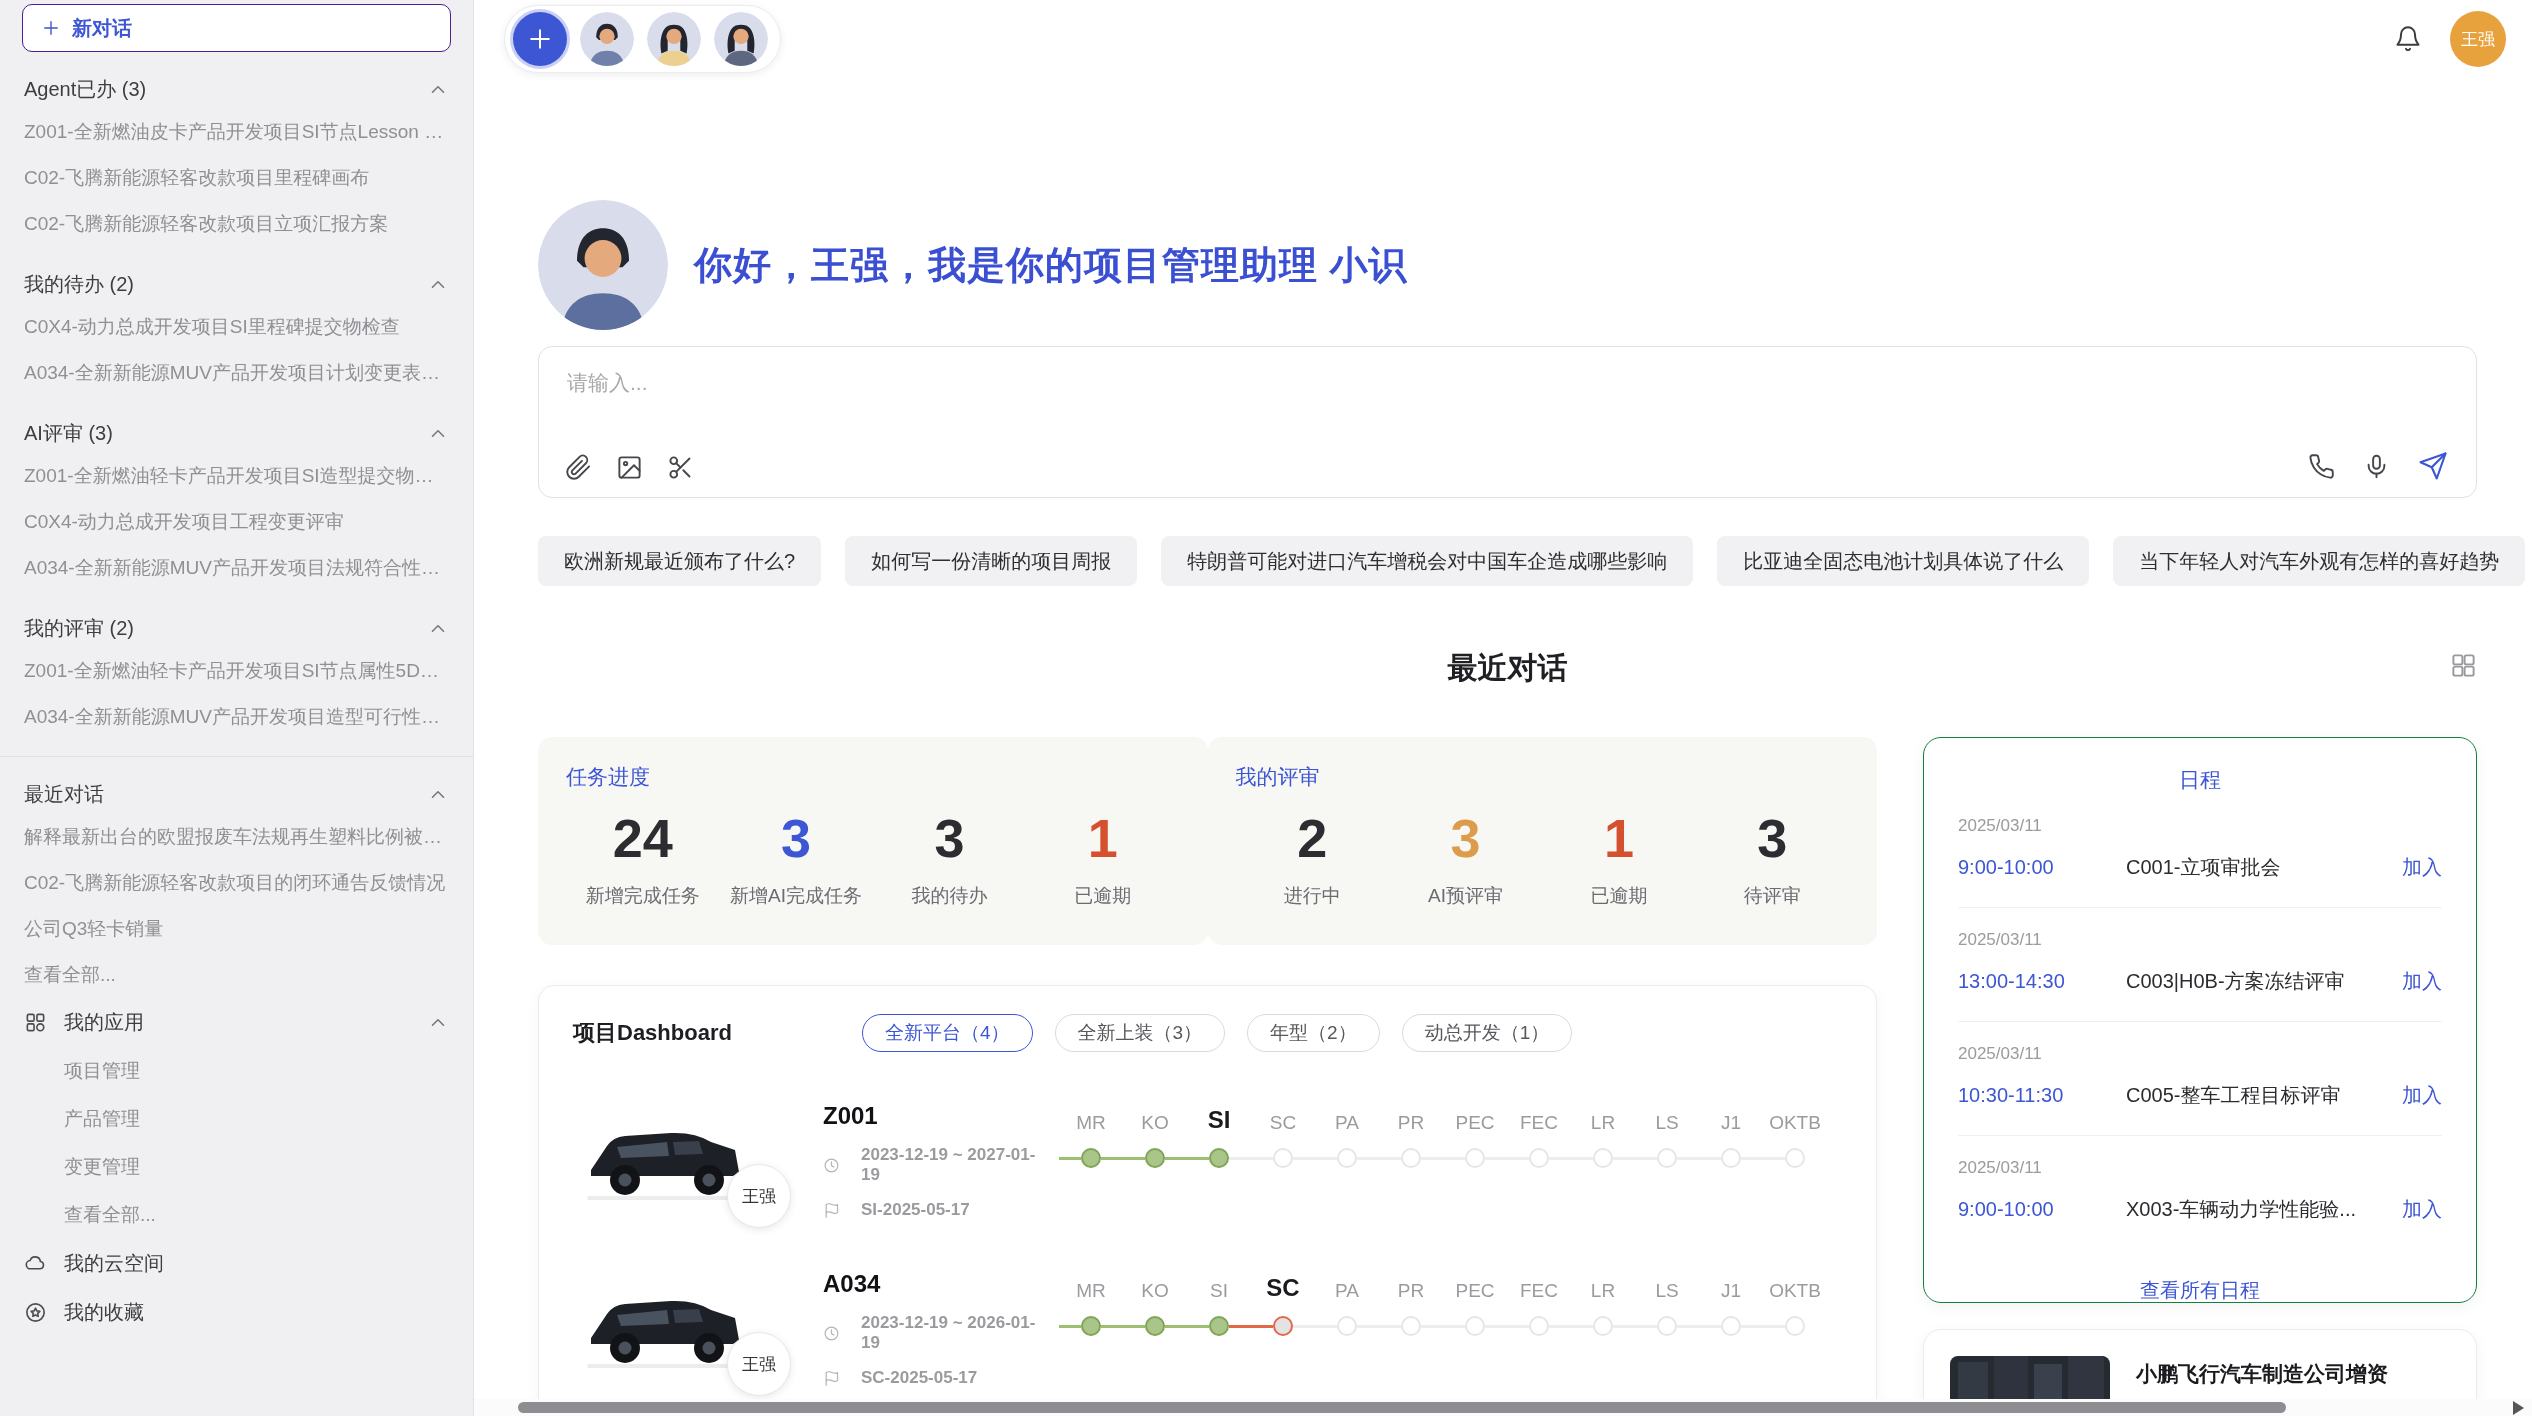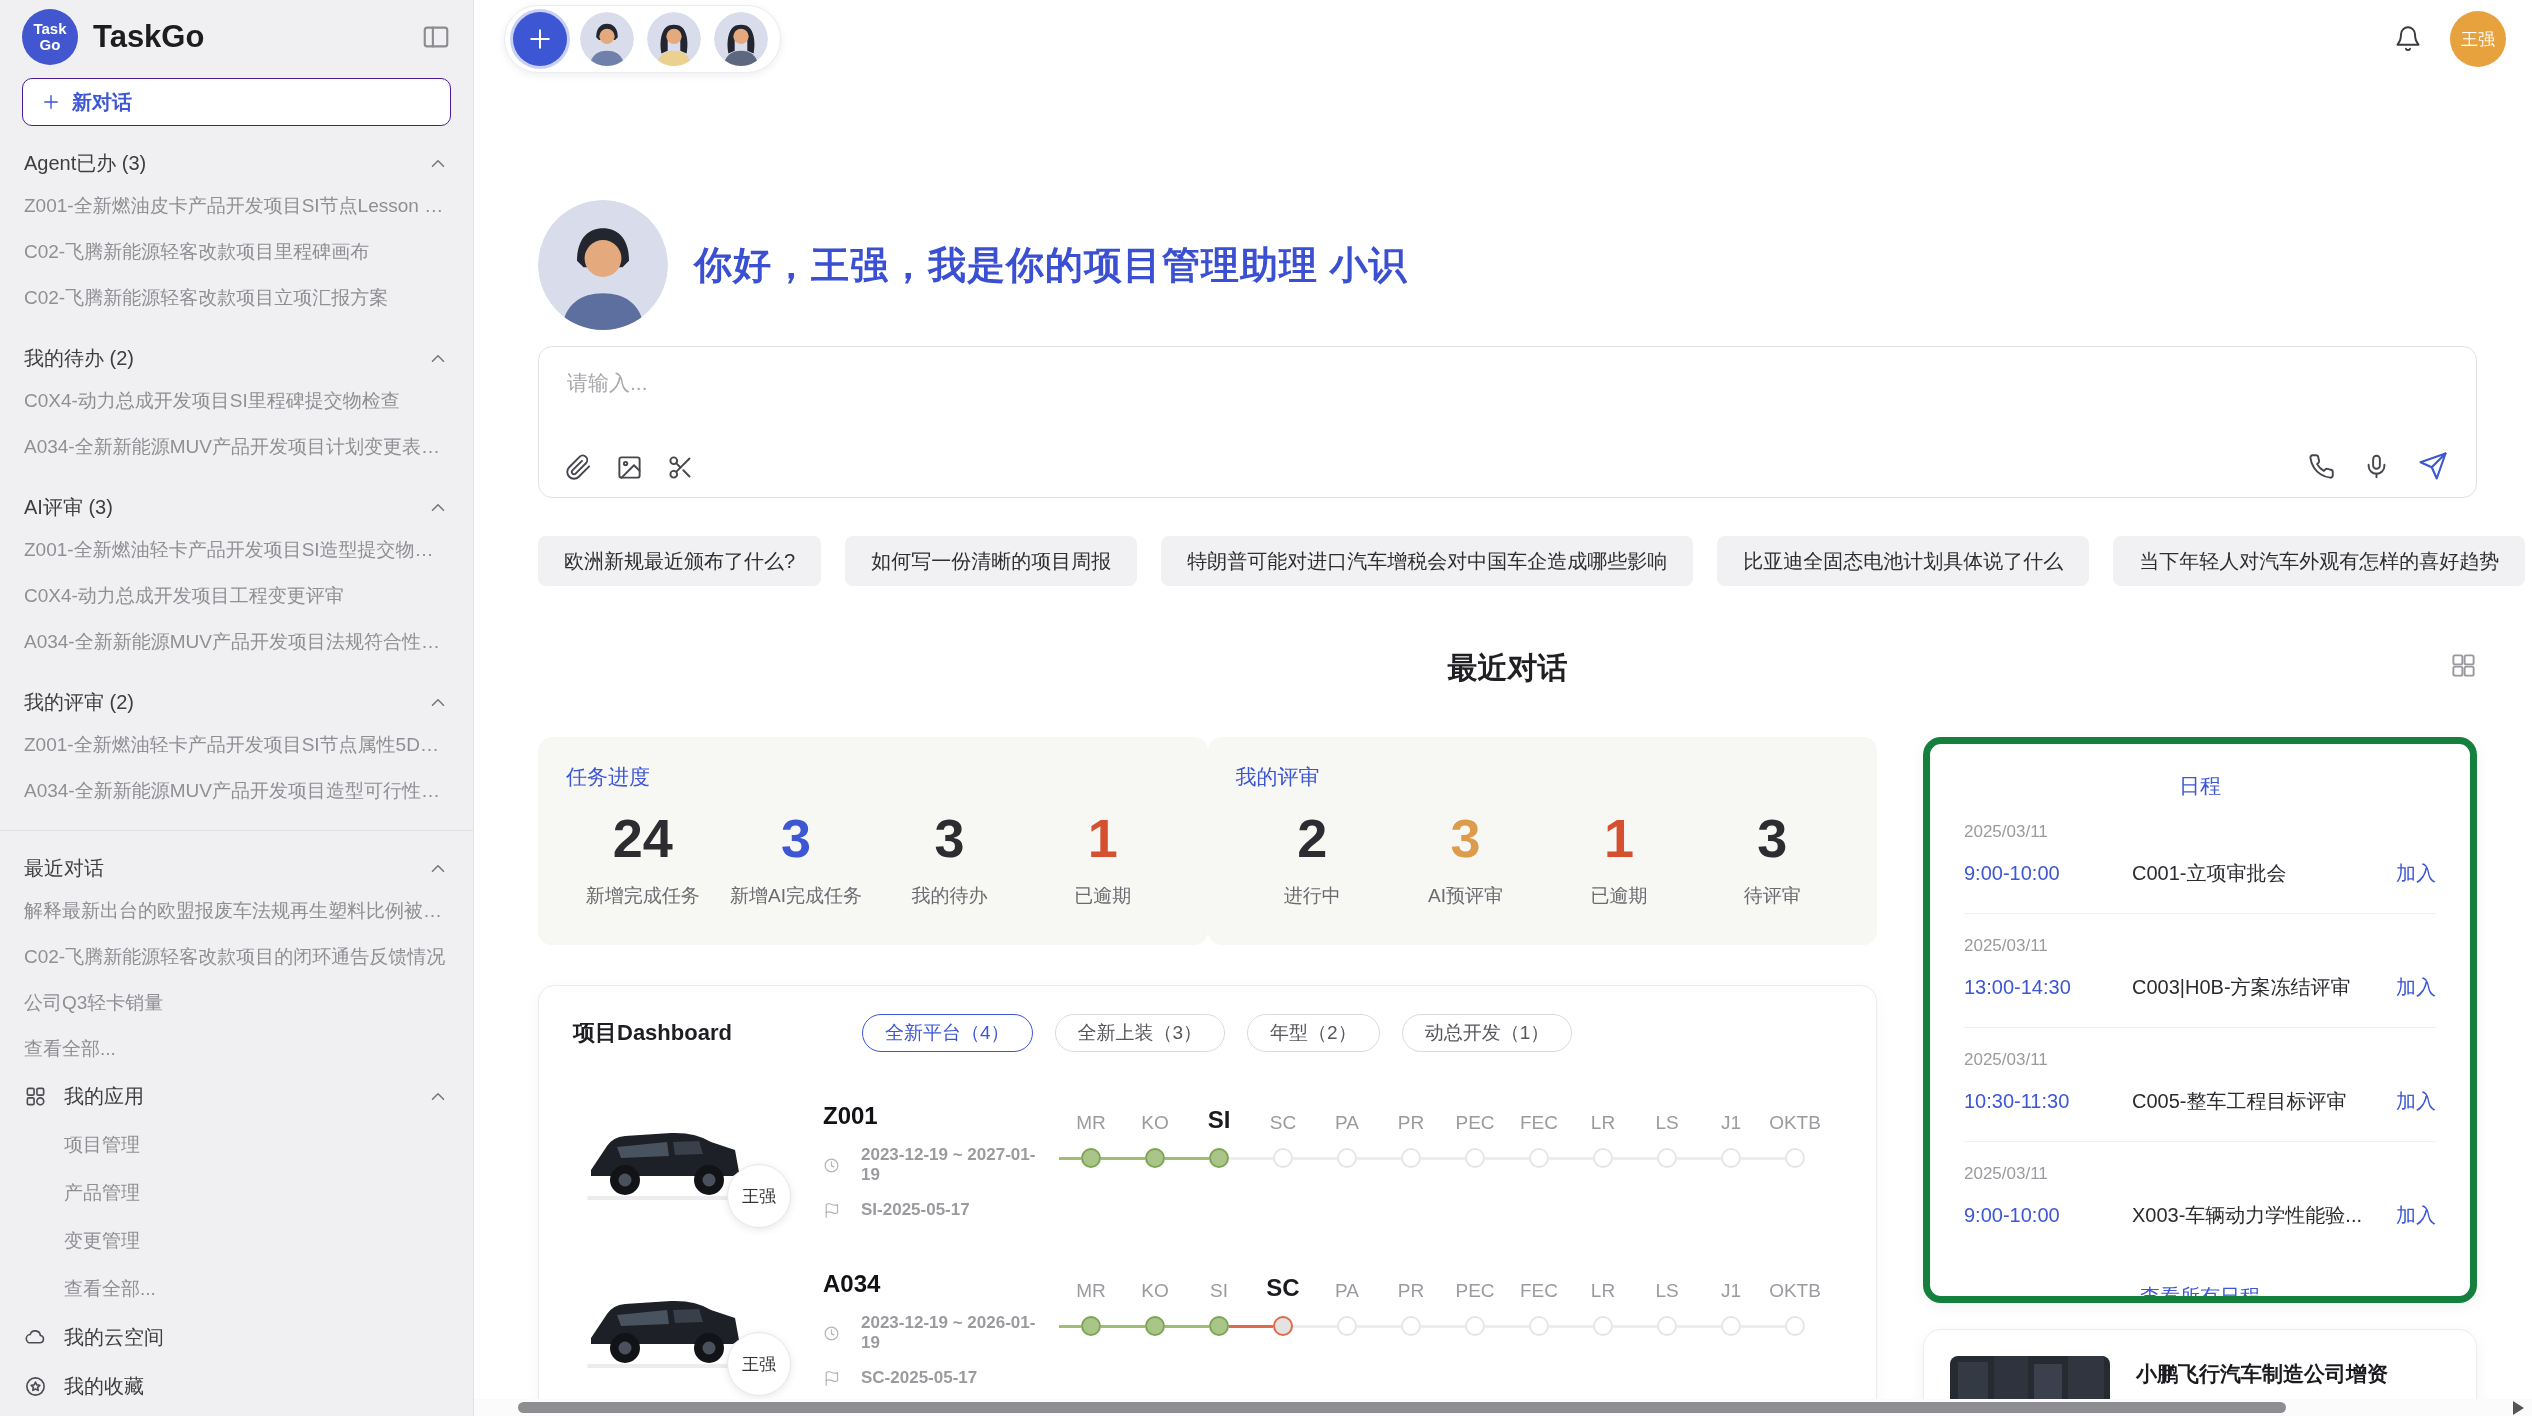--- a/index.html
+++ b/index.html
@@ -149,21 +149,21 @@
   .ms-dots { display:flex; align-items:center; margin-top:14px; }
   .ms-seg { height:3px; flex:none; }
   .ms-seg.lead { width:22px; } .ms-seg.mid { width:44px; }
   .seg-green { background:#9cbf70; } .seg-red { background:#e0694a; } .seg-gray { background:#ededef; }
   .ms-dot { width:20px; height:20px; border-radius:50%; flex:none; }
   .ms-dot.done { background:#a9c688; border:2px solid #7fa457; }
   .ms-dot.todo { background:#fff; border:2px solid #e6e6e9; }
   .ms-dot.late { background:#e3e3e3; border:2px solid #e0694a; }
 
   .schedule-card {
-    border:7px solid #15803d; border-radius:18px; background:#fff;
+    border:1px solid #15803d; border-radius:18px; background:#fff;
     box-shadow:0 4px 16px rgba(0,0,0,.05); padding:28px 34px 18px; height:566px; overflow:hidden;
   }
   .sched-title { text-align:center; color:#3d56d4; font-size:21px; }
   .event { padding:22px 0 26px; border-bottom:1px solid #f0f0f2; }
   .event:last-of-type { border-bottom:none; }
   .ev-date { color:#9b9b9f; font-size:17px; }
   .ev-row { display:flex; align-items:center; margin-top:18px; }
   .ev-time { color:#3d56d4; font-size:20px; width:168px; flex:none; }
   .ev-name { flex:1; color:#2c2c30; font-size:20px; white-space:nowrap; overflow:hidden; text-overflow:ellipsis; }
   .ev-join { color:#3d56d4; font-size:20px; margin-left:24px; cursor:pointer; }
@@ -184,33 +184,20 @@
   .hthumb { margin-left:44px; width:1768px; height:11px; border-radius:6px; background:#8e8e92; cursor:pointer; }
   .harrow {
     position:absolute; right:8px; width:0; height:0;
     border-left:11px solid #55555a; border-top:7px solid transparent; border-bottom:7px solid transparent;
   }
 </style>
 </head>
 <body>
 
 <aside class="sidebar">
-  <div class="sb-head">
-    <div class="logo">
-      <span>Task</span>
-      <span>Go</span>
-    </div>
-    <div class="sb-title">TaskGo</div>
-    <div class="icon-btn" id="collapse-ic">
-        <svg viewBox="0 0 24 24" fill="none" stroke="currentColor" stroke-width="1.7" stroke-linecap="round" stroke-linejoin="round" style="width:100%;height:100%;color:#8b8b90">
-          <rect x="3" y="4.5" width="18" height="15" rx="2"></rect>
-          <line x1="9.5" y1="4.5" x2="9.5" y2="19.5"></line>
-        </svg>
-      </div>
-  </div>
   <div class="new-chat">
     <span class="pl" id="newchat-plus">
         <svg viewBox="0 0 24 24" fill="none" stroke="currentColor" stroke-width="1.7" stroke-linecap="round" stroke-linejoin="round" style="width:100%;height:100%;">
           <line x1="12" y1="4.5" x2="12" y2="19.5"></line>
           <line x1="4.5" y1="12" x2="19.5" y2="12"></line>
         </svg>
       </span>
     <span>新对话</span>
   </div>
   <div id="sb-groups">

